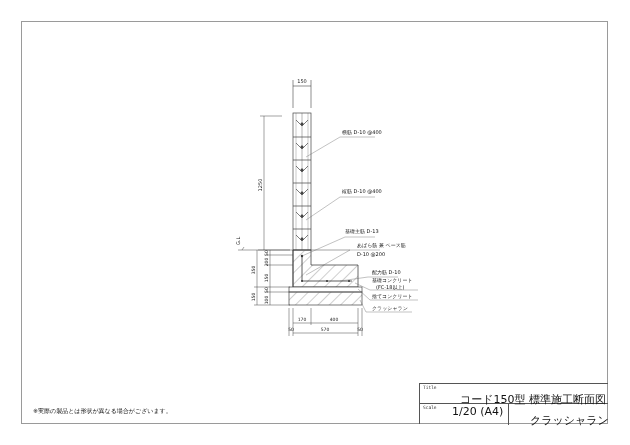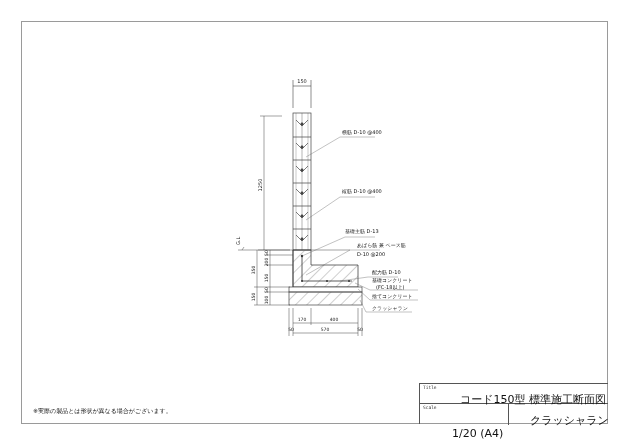--- a/index.html
+++ b/index.html
@@ -149,17 +149,17 @@
 <div class="note">※実際の製品とは形状が異なる場合がございます。</div>
 
 <div class="tb-top"></div>
 <div class="tb">
   <div class="tb-row" style="top:0;height:20px;">
     <span class="tb-lab">Title</span>
     <span class="tb-val" style="left:40px;top:8px;">コード150型 標準施工断面図</span>
   </div>
   <div class="tb-row" style="top:20px;height:21px;border-bottom:none;">
     <span class="tb-lab">Scale</span>
-    <span class="tb-val" style="left:32px;top:23px;">1/20 (A4)</span>
+    <span class="tb-val" style="left:32px;top:1px;">1/20 (A4)</span>
     <span class="tb-val" style="left:110px;top:9px;">クラッシャラン</span>
   </div>
   <div class="tb-sep"></div>
 </div>
 
 </body></html>

